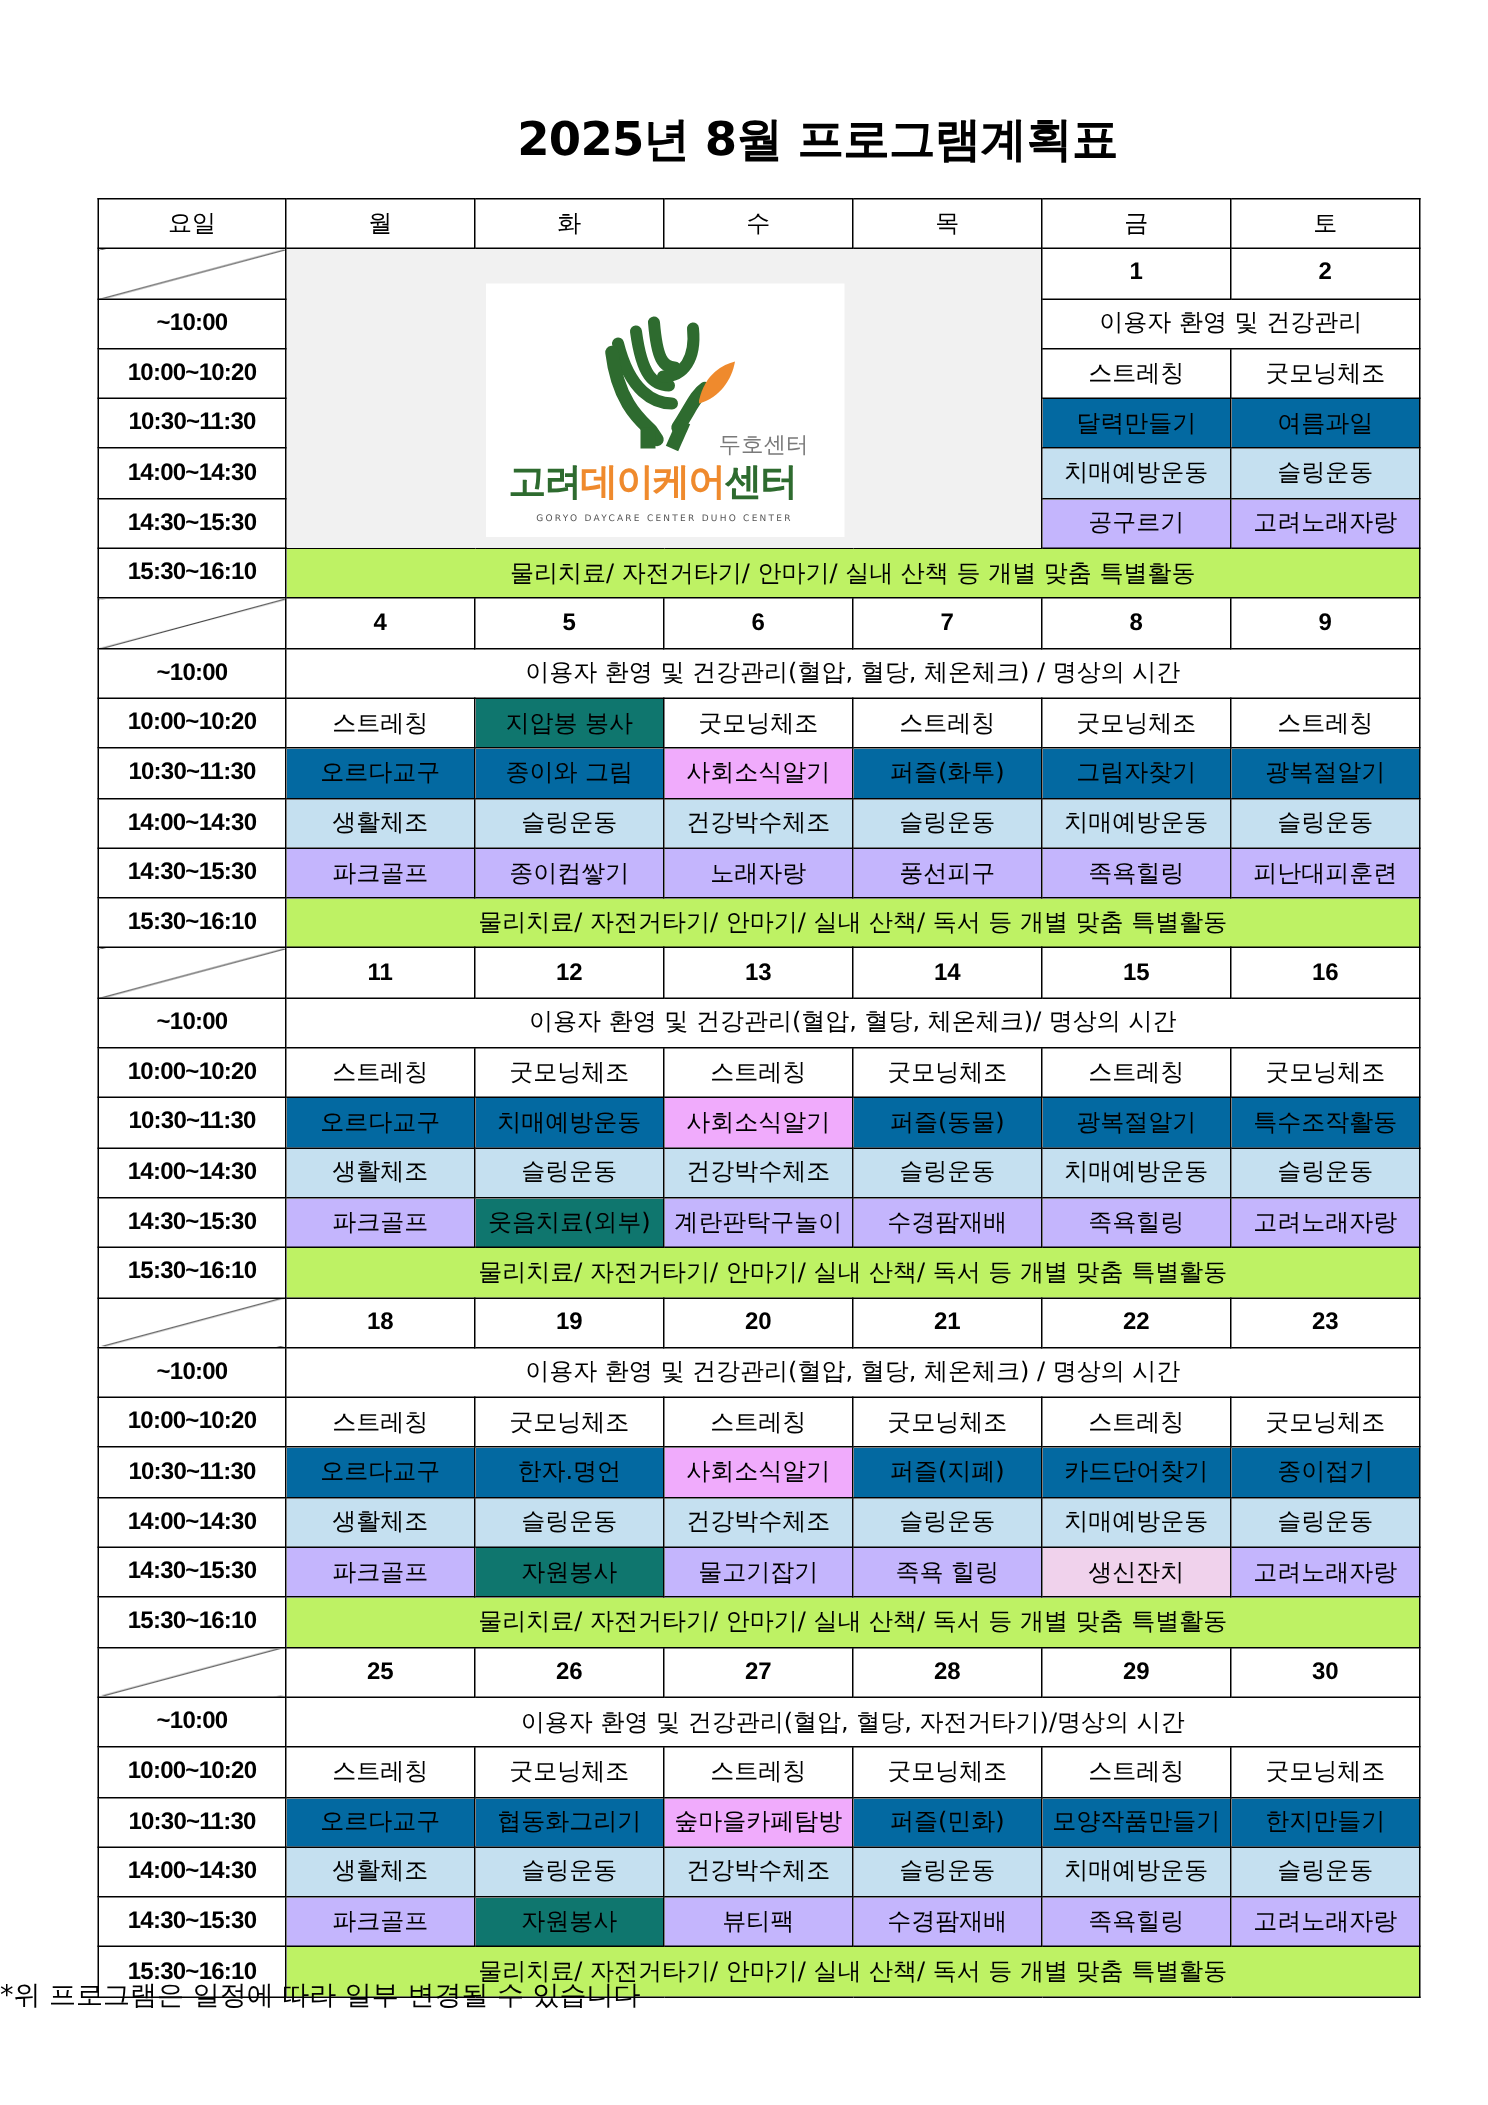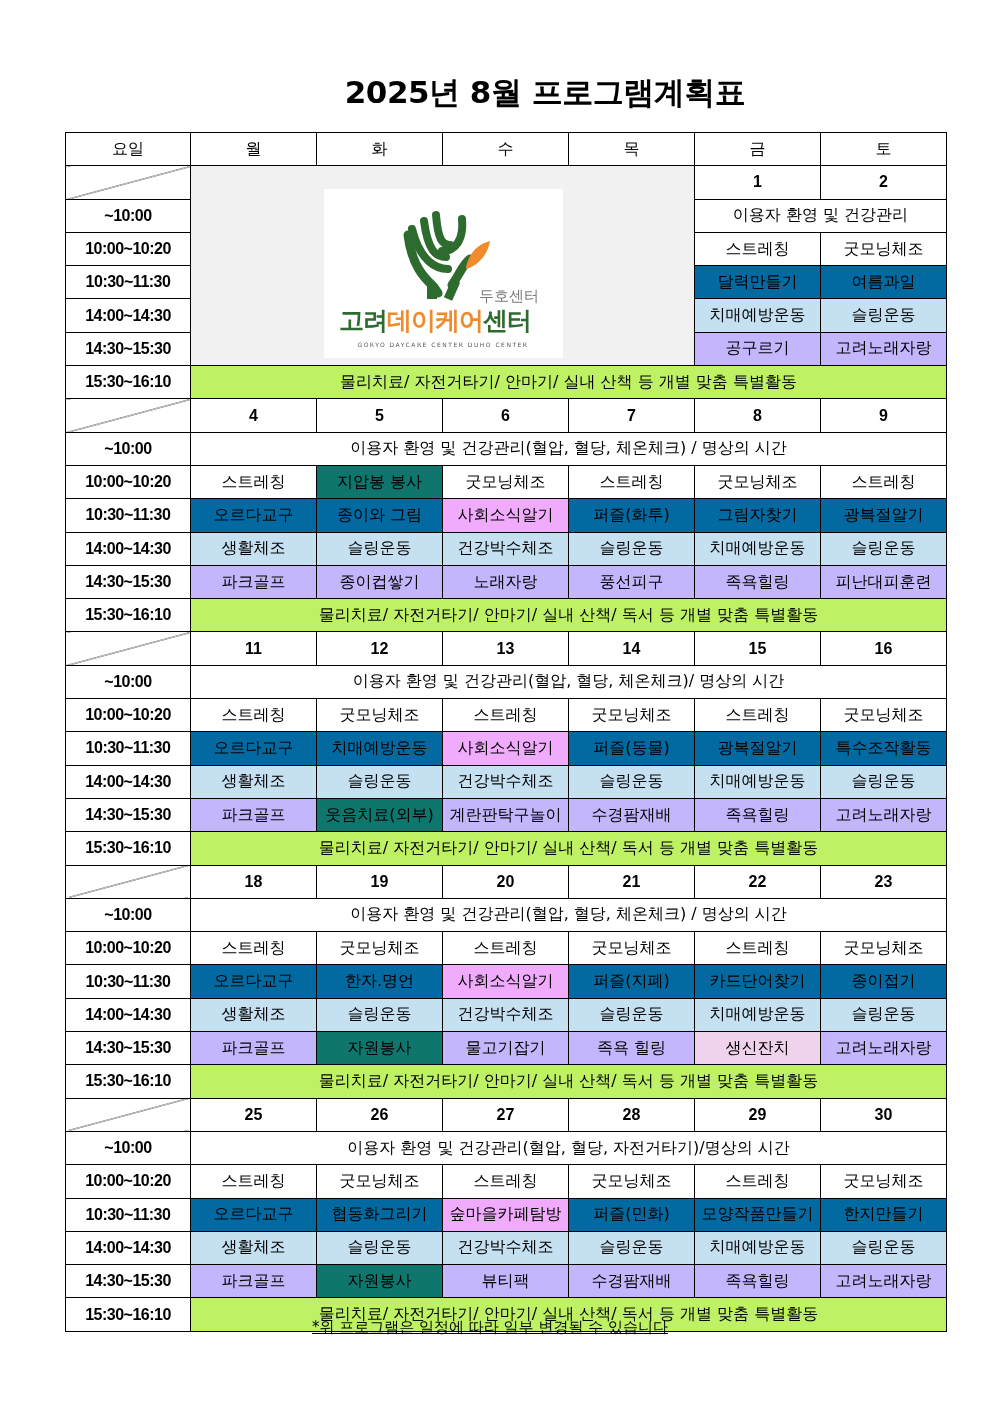--- a/index.html
+++ b/index.html
@@ -18,21 +18,21 @@
   .c-blue { background:#c5e0f0; }
   .c-peach { background:#c4b5fd; }
   .c-green { background:#bef264; }
   .c-dkgreen { background:#f0abfc; }
   .c-magenta { background:#0f766e; }
   .c-lavender { background:#f0d2ec; }
   .c-gray { background:#f1f1f1; }
   .logo-cell { position:relative; }
   .logo-box { position:absolute; left:133px; top:23px; width:239px; height:169px; background:#ffffff; }
   .logo-box svg { display:block; }
-  .footnote { position:absolute; left:0; width:980px; top:1318px; text-align:center; font-size:15px;text-decoration:underline; }
+  .footnote { position:absolute; left:0; width:980px; top:1318px; text-align:left; font-size:18px; }
 </style>
 </head>
 <body>
 
 <div class="title">2025년  8월  프로그램계획표</div>
 
 <table class="sched">
   <colgroup>
     <col style="width:125px">
       <col style="width:126px">

